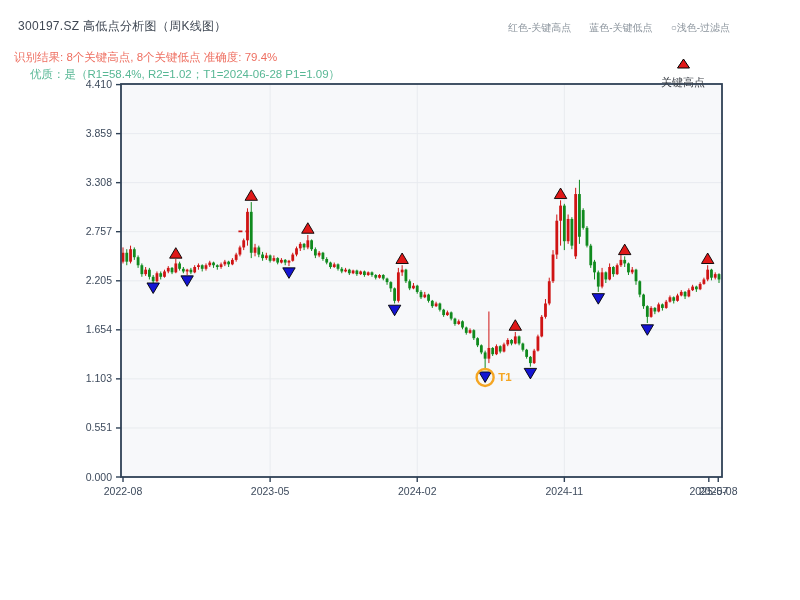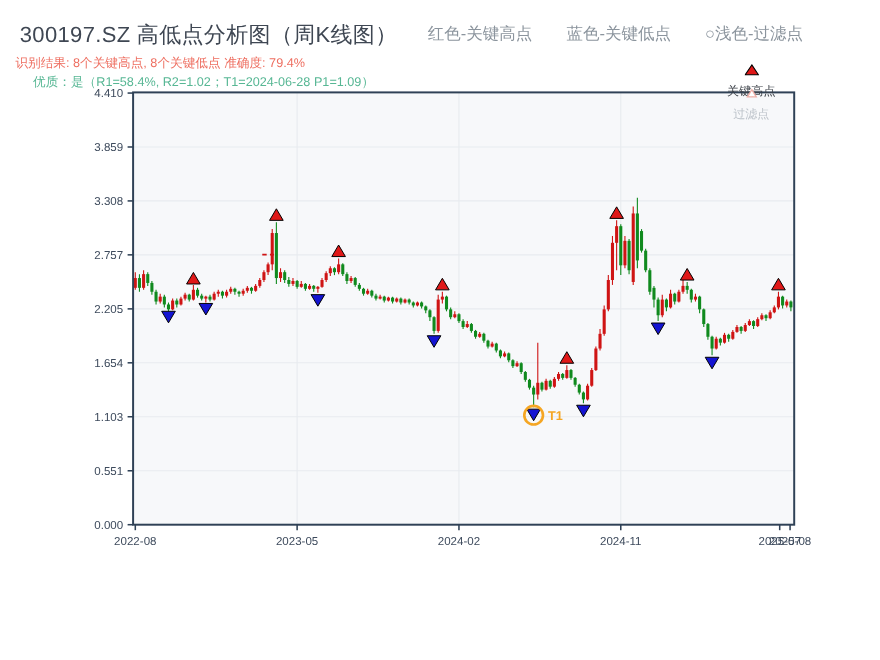--- a/index.html
+++ b/index.html
@@ -2,26 +2,26 @@
 <html><head>
 <meta charset="utf-8">
 <style>
   html,body{margin:0;padding:0;}
   body{
     width:800px;height:600px;position:relative;background:#ffffff;
     font-family:"Liberation Sans","DejaVu Sans",sans-serif;overflow:hidden;
   }
   .abs{position:absolute;}
   #page-title{
-    left:18px;top:18px;font-size:20px;color:#3f4753;letter-spacing:.3px;
+    left:18px;top:18px;font-size:12px;color:#3f4753;letter-spacing:.3px;
   }
   #result-line{left:14px;top:50px;font-size:11.5px;color:#ee6f61;}
   #quality-line{left:30px;top:67px;font-size:11.5px;color:#57b794;}
   #hints{
-    right:70px;top:21px;font-size:15px;color:#8b949d;display:flex;gap:31px;
+    right:70px;top:21px;font-size:10px;color:#8b949d;display:flex;gap:18px;
   }
   #legend{
     left:637px;top:58px;width:92px;font-size:11px;color:#3a3f46;
   }
   .legend-row{display:flex;align-items:center;gap:6px;height:21px;flex-direction:column;}
   .legend-row svg{flex:0 0 auto;}
   .legend-muted{color:#bcc2c9;}
   #chart-svg{left:0;top:0;}
 </style>
 </head>
@@ -419,19 +419,13 @@
     <text x="718.2455696202533" y="495" fill="#3d4a5c" text-anchor="middle" font-size="10.5px" font-family="Liberation Sans, sans-serif">2025-08</text>
   </svg>
 
 <div class="abs" id="legend">
   <div class="legend-row">
     <svg width="13" height="11">
       <polygon points="6.5,1 12.5,10 0.5,10" fill="#e01818" stroke="#000" stroke-width="1"></polygon>
     </svg>
     <span>关键高点</span>
   </div>
-  <div class="legend-row">
-    <svg width="13" height="11">
-      <polygon points="6.5,2.5 10.5,9 2.5,9" fill="#ffffff" stroke="#f0b0a8" stroke-width="1.2"></polygon>
-    </svg>
-    <span class="legend-muted">过滤点</span>
-  </div>
 </div>
 
 </body></html>

